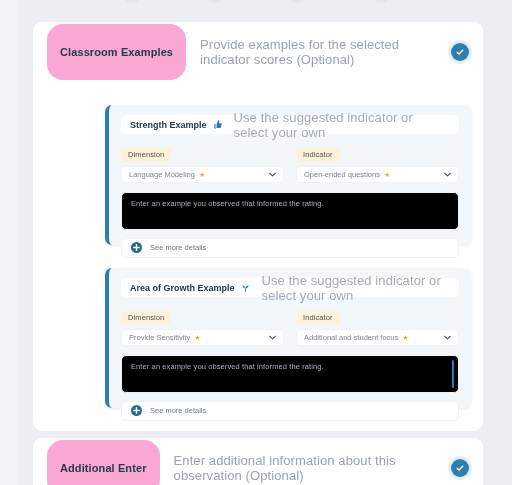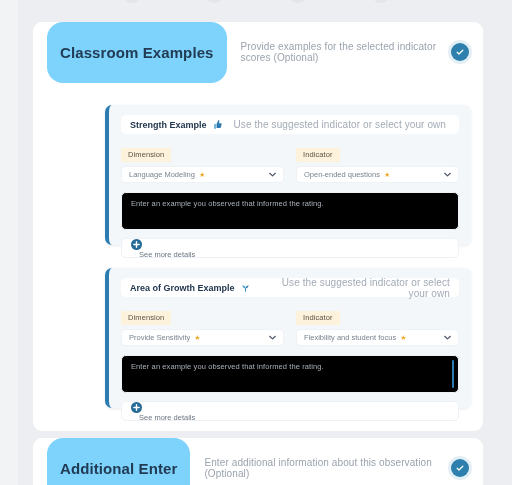--- a/index.html
+++ b/index.html
@@ -59,32 +59,32 @@
   .panel-notes { top: 438px; height: 60px; }
 
   
   .section-header {
     display: flex;
     align-items: center;
     padding: 14px 14px 0 14px;
     height: 46px;
   }
   .section-pill {
-    background: #7dd3fc;
+    background: #f9a8d4;
     border-radius: 16px;
     padding: 22px 13px;
-    font-size: 15px;
+    font-size: 11px;
     font-weight: bold;
     color: #223b55;
     letter-spacing: 0.1px;
     white-space: nowrap;
   }
   .section-desc {
     margin-left: 14px;
-    font-size: 10px;
+    font-size: 13px;
     color: #9aa3ae;
     flex: 1;
     letter-spacing: 0.1px;
   }
   .check-badge {
     width: 18px;
     height: 18px;
     border-radius: 50%;
     background: #2d7fae;
     display: flex;
@@ -129,24 +129,23 @@
     width: 11px;
     height: 11px;
     display: flex;
     align-items: center;
     justify-content: center;
     flex-shrink: 0;
   }
   .card-title-icon svg { display: block; }
   .card-hint {
     margin-left: 11px;
-    font-size: 10px;
+    font-size: 13px;
     color: #a3abb6;
     letter-spacing: 0.1px;
-    text-align: right;
   }
 
   
   .fields-row {
     display: flex;
     gap: 12px;
     margin-bottom: 9px;
   }
   .field-col { flex: 1; min-width: 0; }
   .field-label {
@@ -212,27 +211,26 @@
     top: 4px;
     bottom: 4px;
     width: 2.5px;
     background: #2b7cb0;
     border-radius: 2px;
   }
 
   
   .see-more {
     display: flex;
-    align-items: flex-start;
+    align-items: center;
     background: #ffffff;
     border-radius: 5px;
     height: 20px;
     padding: 0 9px;
     border: 1px solid #eef1f5;
-    flex-direction: column;
   }
   .plus-circle {
     width: 11px;
     height: 11px;
     border-radius: 50%;
     background: #266a96;
     display: flex;
     align-items: center;
     justify-content: center;
     flex-shrink: 0;
@@ -347,21 +345,21 @@
             <span class="select-caret">
               <svg width="7" height="5" viewBox="0 0 10 6">
                 <path d="M1 1.3 L5 4.9 L9 1.3" fill="none" stroke="#4a5560" stroke-width="1.7" stroke-linecap="round" stroke-linejoin="round"></path>
               </svg>
             </span>
           </div>
         </div>
         <div class="field-col">
           <span class="field-label">Indicator</span>
           <div class="select-box">
-            <span class="select-value">Flexibility and student focus</span>
+            <span class="select-value">Additional and student focus</span>
             <span class="select-star">★</span>
             <span class="select-caret">
               <svg width="7" height="5" viewBox="0 0 10 6">
                 <path d="M1 1.3 L5 4.9 L9 1.3" fill="none" stroke="#4a5560" stroke-width="1.7" stroke-linecap="round" stroke-linejoin="round"></path>
               </svg>
             </span>
           </div>
         </div>
       </div>
 

